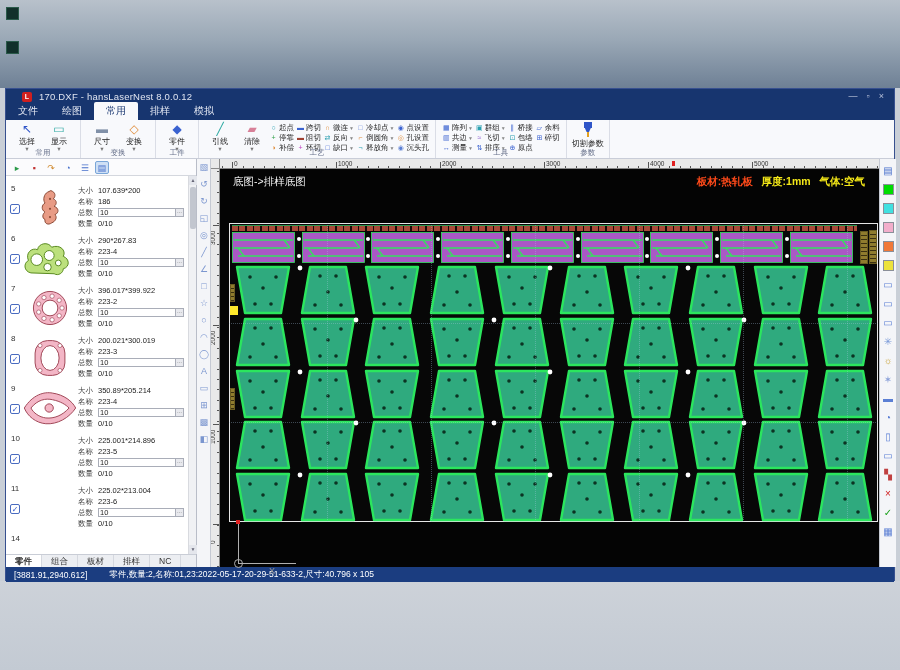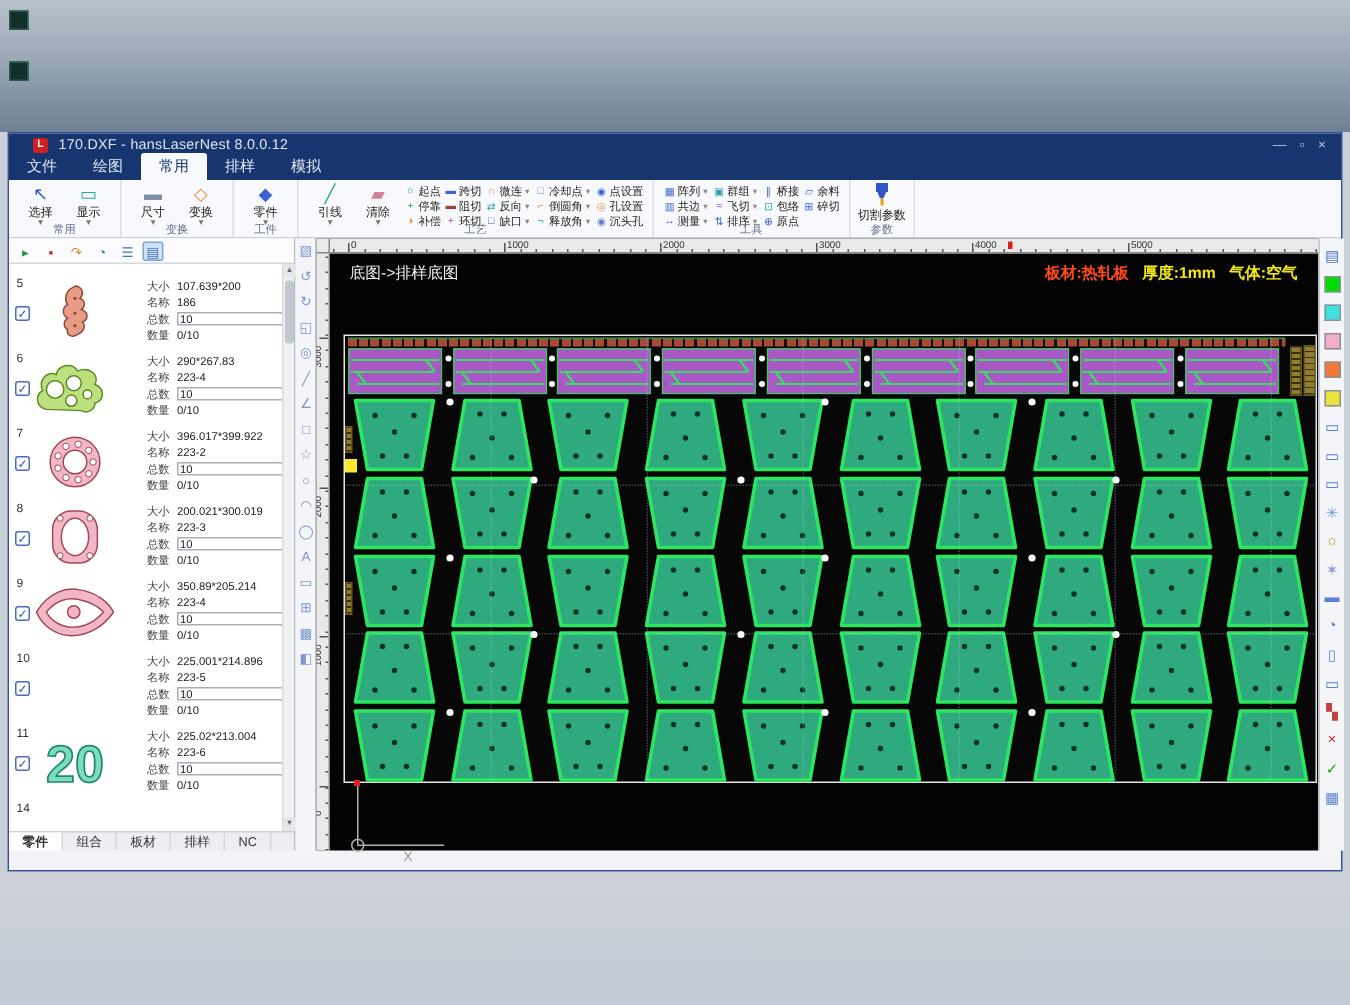--- a/index.html
+++ b/index.html
@@ -39,21 +39,21 @@
   
   .leftpanel{position:absolute;left:0;top:70px;width:191px;height:408px;background:#fff;border-right:1px solid #b9bdc8}
   .ptoolbar{position:absolute;left:0;top:0;width:100%;height:17px;border-bottom:1px solid #d4d7de;display:flex;align-items:center;gap:3px;padding-left:4px;background:#fbfbfd}
   .ptool{width:14px;height:13px;font-size:9px;line-height:13px;text-align:center;border:1px solid transparent;border-radius:2px}
   .ptool.active{background:#cfe0f5;border-color:#7aa6d8}
   .plist{position:absolute;left:0;top:17px;width:183px;height:378px;overflow:hidden}
   .part-row{position:absolute;left:0;width:183px;height:50px}
   .pr-idx{position:absolute;left:5px;top:1px;font-size:8px;color:#333}
   .pr-cb{position:absolute;left:4px;top:21px;width:10px;height:10px;background:#fff;border:1px solid #4a6cc0;border-radius:2px;color:#2f55c8;font-size:8px;line-height:9px;text-align:center}
   .pr-thumb{position:absolute;left:15px;top:4px;width:58px;height:42px}
-  .pr-props{position:absolute;left:92px;top:2px;width:106px}
+  .pr-props{position:absolute;left:72px;top:2px;width:106px}
   .pr-line{display:flex;align-items:center;height:11px;font-size:7.5px;color:#222}
   .pr-line .lab{color:#444;width:20px;flex:none}
   .pr-total{flex:1;height:9px;border:1px solid #a9adb8;background:#fff;font-size:7.5px;line-height:8px;padding:0 1px;color:#222;position:relative}
   .pr-total .btn{position:absolute;right:0;top:0;width:8px;height:7px;background:#e8e9ee;border-left:1px solid #a9adb8;font-size:5px;line-height:7px;text-align:center;color:#555}
   .pscroll{position:absolute;right:0;top:17px;width:8px;height:378px;background:#f0f1f4;border-left:1px solid #d8dadf}
   .psarrow{position:absolute;left:0;width:8px;height:9px;font-size:5px;text-align:center;line-height:9px;color:#667;background:#e4e6ec}
   .psthumb{position:absolute;left:1px;top:11px;width:6px;height:42px;background:#c2c6cf;border-radius:2px}
   .ptabs{position:absolute;left:0;top:395px;width:100%;height:13px;background:#eceef2;border-top:1px solid #c9cdd6;display:flex}
   .ptab{font-size:8.5px;color:#333;padding:1px 9px;border-right:1px solid #d5d8df}
   .ptab.active{background:#fff;font-weight:bold}
@@ -500,23 +500,20 @@
             </div>
             <div class="pr-line">
               <span class="lab">数量</span>
               <span>0/10</span>
             </div>
           </div>
         </div>
         <div class="part-row" style="top: 307px;">
           <div class="pr-idx">11</div>
           <div class="pr-cb">✓</div>
-          <div class="pr-thumb"><svg width="58" height="42" viewBox="0 0 70 46">
-              <text x="35" y="39" text-anchor="middle" font-size="42" font-weight="bold" font-family="Liberation Sans,sans-serif" fill="#7cdcc0" stroke="#208a70" stroke-width="1.4">20</text>
-            </svg></div>
           <div class="pr-props">
             <div class="pr-line">
               <span class="lab">大小</span>
               <span>225.02*213.004</span>
             </div>
             <div class="pr-line">
               <span class="lab">名称</span>
               <span>223-6</span>
             </div>
             <div class="pr-line">
@@ -1232,13 +1229,17 @@
       <div class="rtool" style="color: rgb(91, 127, 212);">▬</div>
       <div class="rtool" style="color: rgb(91, 127, 212);">◔</div>
       <div class="rtool" style="color: rgb(91, 127, 212);">▯</div>
       <div class="rtool" style="color: rgb(91, 127, 212);">▭</div>
       <div class="rtool" style="color: rgb(192, 64, 64);">▚</div>
       <div class="rtool" style="color: rgb(208, 32, 32);">×</div>
       <div class="rtool" style="color: rgb(24, 160, 24);">✓</div>
       <div class="rtool" style="color: rgb(91, 127, 212);">▦</div>
     </div>
 
+  <div class="statusbar">
+    <span>[3881.91,2940.612]</span>
+    <span class="info">零件,数量:2,名称:01,23:2022-05-17-20-29-51-633-2,尺寸:40.796 x 105</span>
+  </div>
 </div>
 
 </body></html>

